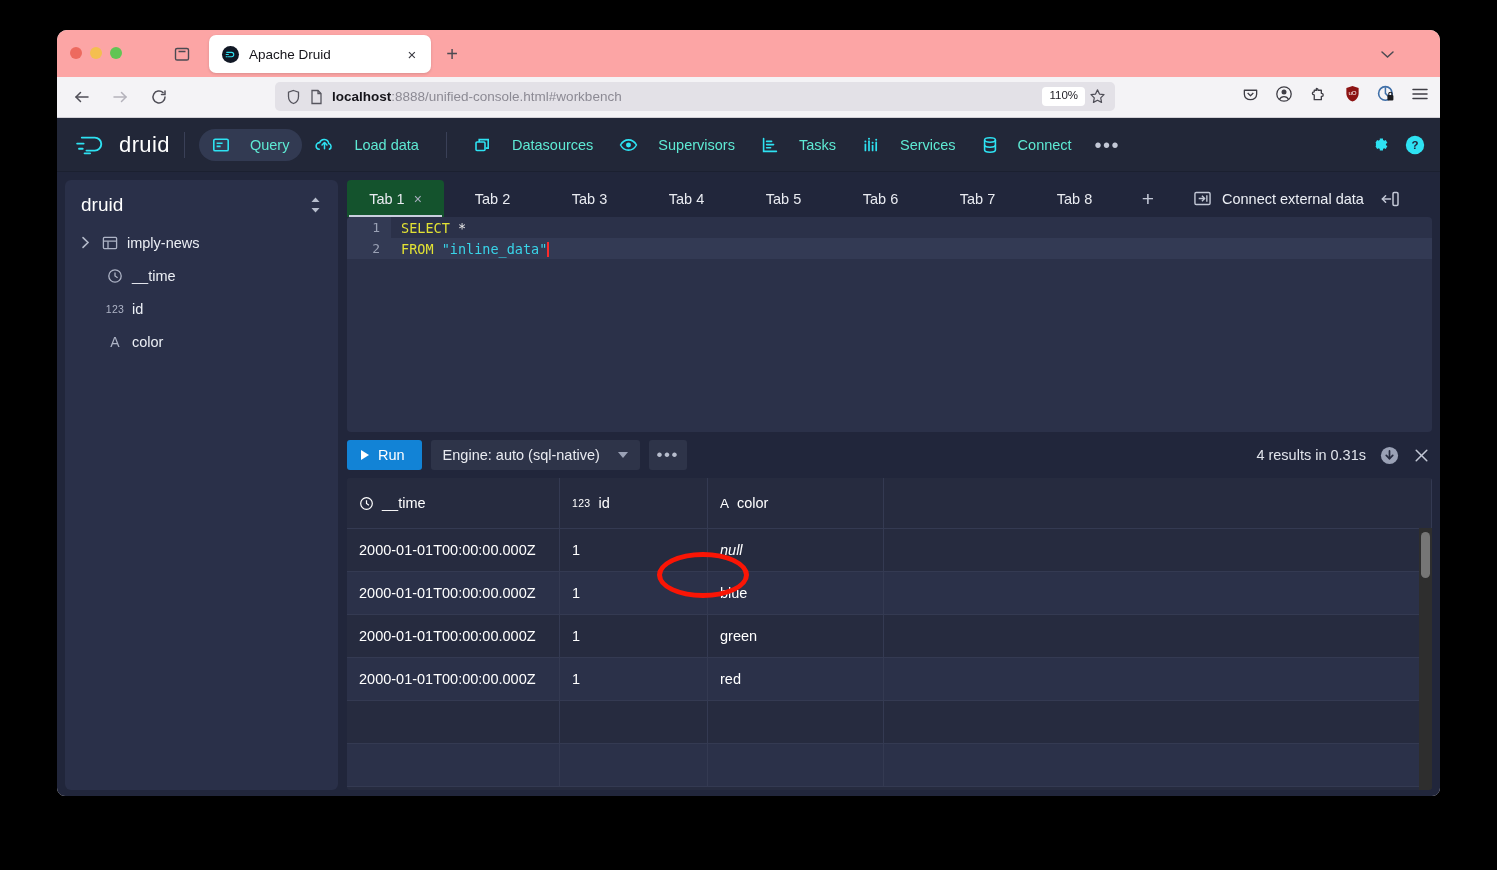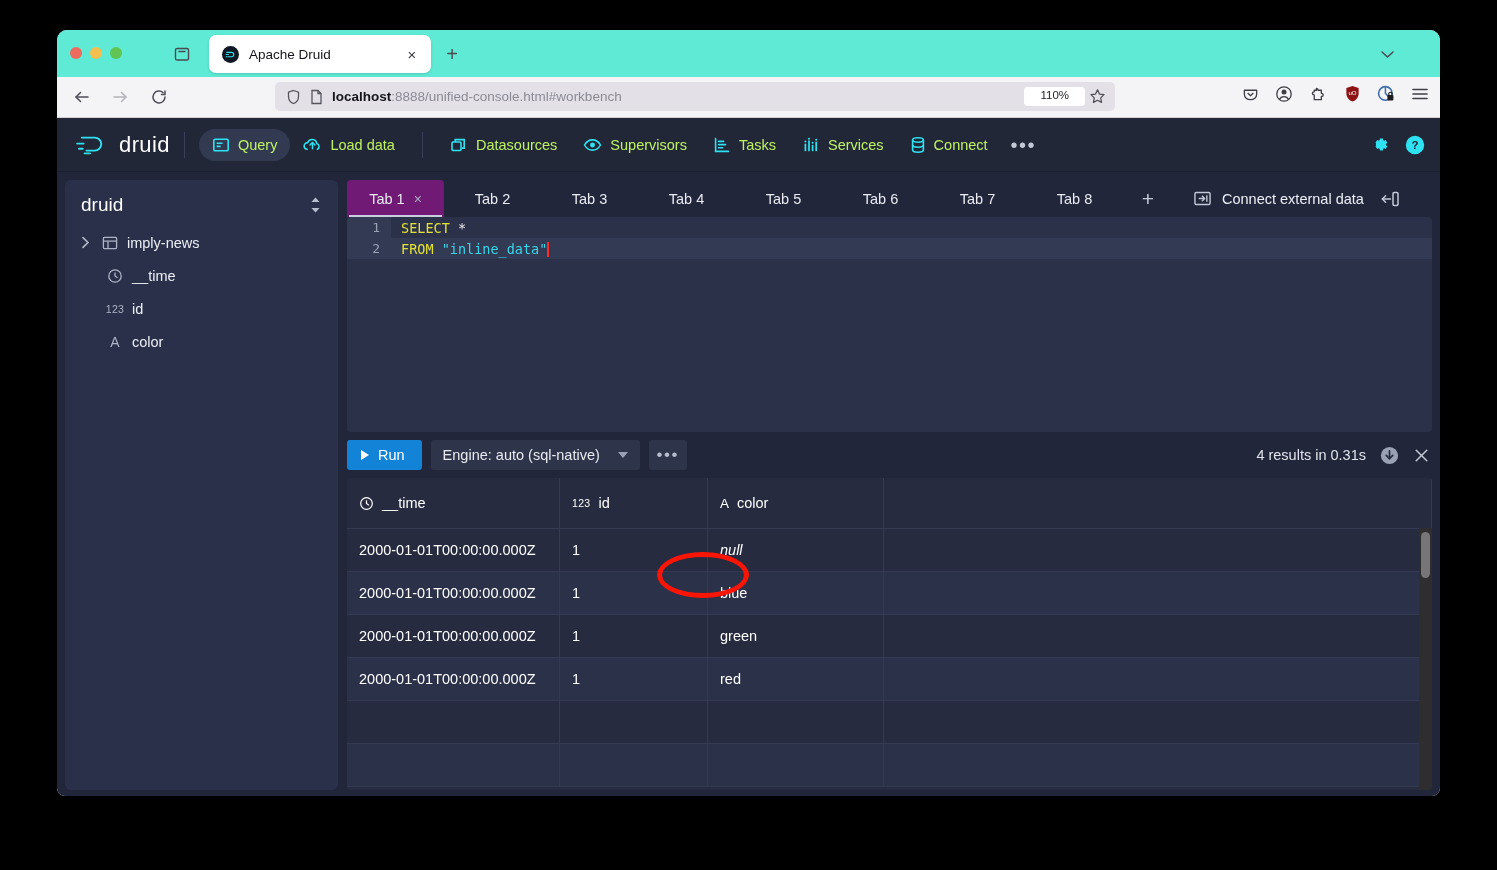--- a/index.html
+++ b/index.html
@@ -16,21 +16,21 @@
     position: absolute; left: 57px; top: 30px;
     width: 1383px; height: 766px;
     background: #ecebef;
     border-radius: 10px 10px 8px 8px;
     overflow: hidden;
     box-shadow: 0 2px 14px rgba(0,0,0,0.55);
   }
 
   
   .tabstrip {
-    position: relative; height: 47px; background: #5eead4; text-decoration: underline;
+    position: relative; height: 47px; background: #fca5a5; text-decoration: underline;
   }
   .traffic { position: absolute; left: 13px; top: 17px; display: flex; gap: 8px; }
   .dot { width: 12px; height: 12px; border-radius: 50%; }
   .dot.red { background: #ed6a5f; }
   .dot.yellow { background: #f4bf4f; }
   .dot.green { background: #61c554; }
 
   .tab-list-icon { position: absolute; left: 115px; top: 14px; width: 20px; height: 20px; }
 
   .btab {
@@ -86,21 +86,21 @@
   }
   .urlbar .shield { margin-left: 11px; color: #56555e; display:flex; }
   .urlbar .pageicon { margin-left: 9px; color: #56555e; display:flex; }
   .urlbar .urltext {
     margin-left: 9px; font-size: 13.5px; color: #8c8a94;
     white-space: nowrap; overflow: hidden; flex: 1;
   }
   .urlbar .urltext b { color: #15141a; font-weight: 700; }
   .zoomlevel {
     margin-right: 4px; background: #ffffff; border-radius: 4px;
-    font-size: 11.5px; color: #25232a; padding: 2px 16px 3px; line-height: 1.2;
+    font-size: 11.5px; color: #25232a; padding: 2px 7px 3px; line-height: 1.2;
   }
   .star { margin-right: 9px; color: #4f4e57; display:flex; }
 
   .tb-icons { position: absolute; right: 9px; top: 6px; display: flex; align-items: center; gap: 12px; }
   .tb-ic { width: 22px; height: 22px; display: flex; align-items: center; justify-content: center; color: #3f3e46; }
 
   
   .druid {
     position: relative; height: 679px; background: #21263b;
     overflow: hidden;
@@ -109,23 +109,23 @@
     position: relative; height: 53px; background: #222738;
     display: flex; align-items: center; border-bottom: 1px solid #1b2030;
   }
   .logo {
     display: flex; align-items: center; margin-left: 16px; gap: 8px;
   }
   .logo-text { font-size: 22px; color: #ffffff; letter-spacing: .4px; font-weight: 400; }
   .nav-sep { width: 1px; height: 26px; background: #3a4057; margin: 0 14px; }
 
   .nav-item {
-    display: flex; align-items: center; gap: 8px;
+    display: flex; align-items: center; gap: 20px;
     padding: 7px 13px; border-radius: 16px;
-    color: #bef264; font-size: 14.5px; white-space: nowrap;
+    color: #5eead4; font-size: 14.5px; white-space: nowrap;
   }
   .nav-item.active { background: #323a52; }
   .nav-item .nicon { color: #2ee2f2; display: flex; align-items: center; }
   .nav-more { color: #c3c8d6; font-size: 20px; letter-spacing: 1.5px; padding: 0 10px; line-height: 0.6; }
   .nav-right { position: absolute; right: 14px; top: 0; height: 53px; display: flex; align-items: center; gap: 14px; }
   .nav-right .ricon { color: #2ee2f2; display: flex; }
 
   .workbench { position: relative; height: 626px; display: flex; padding: 8px; box-sizing: border-box; gap: 9px; }
 
   
@@ -154,21 +154,21 @@
 
   .qtabs {
     height: 37px; display: flex; align-items: stretch; position: relative;
     flex: none;
   }
   .qtab {
     display: flex; align-items: center; justify-content: center;
     width: 97px; font-size: 14.5px; color: #e9ebf1; position: relative;
     gap: 9px;
   }
-  .qtab.active { background: #701a75; border-radius: 4px 4px 0 0; }
+  .qtab.active { background: #14532d; border-radius: 4px 4px 0 0; }
   .qtab.active::after {
     content: ""; position: absolute; left: 2px; right: 2px; bottom: 0;
     height: 2px; background: #c9cede;
   }
   .qtab .xclose { color: #aab0c1; font-size: 14px; line-height: 1; }
   .qtab-add { display: flex; align-items: center; justify-content: center; width: 50px; color: #c3c8d6; font-size: 21px; }
   .connect-ext {
     display: flex; align-items: center; gap: 10px; margin-left: 20px;
     color: #eceff5; font-size: 14.5px; white-space: nowrap;
   }

